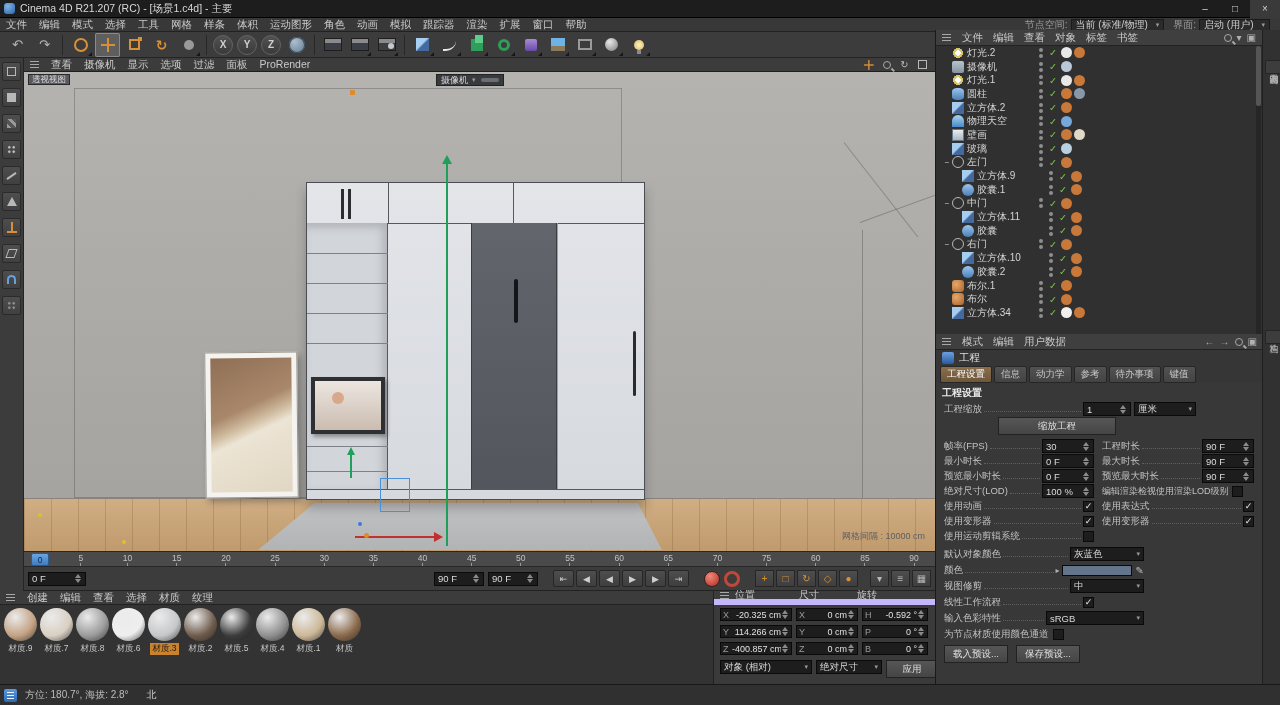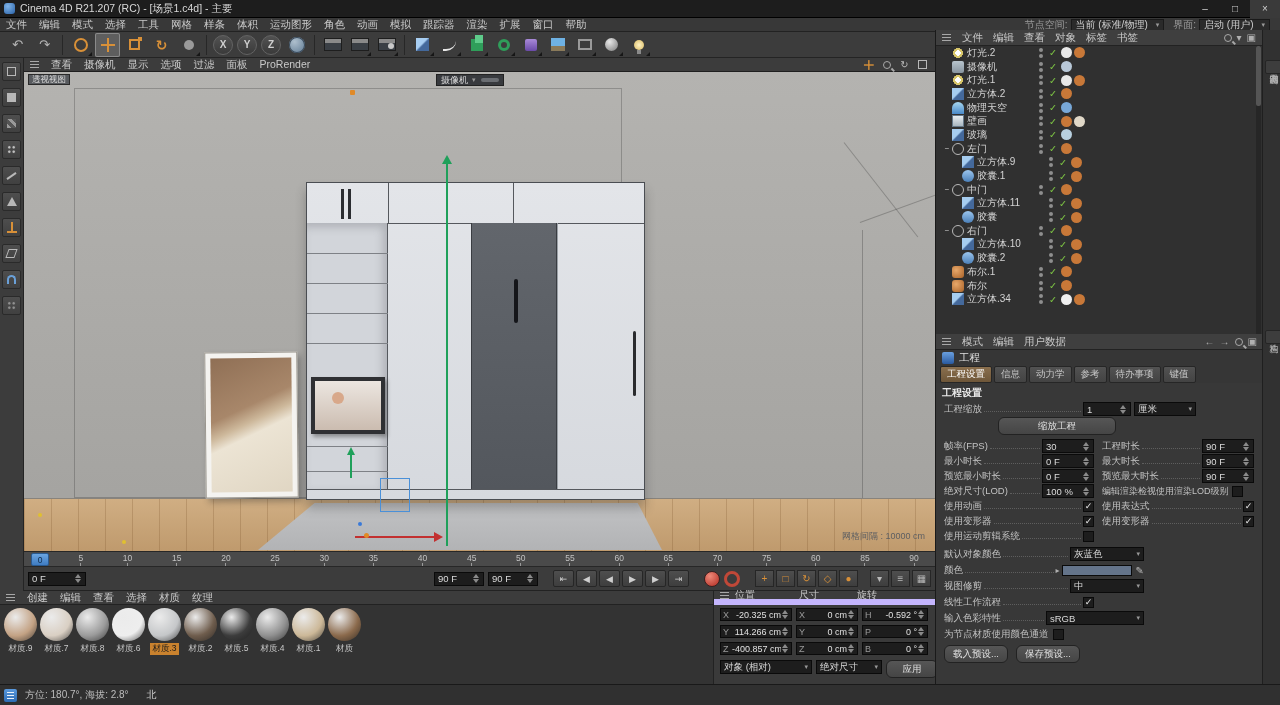--- a/index.html
+++ b/index.html
@@ -135,21 +135,21 @@
 #coords{position:absolute;left:713px;top:591px;width:222px;height:93px;background:#3a3a3a;border-left:1px solid #222}
 #coordhdr{height:14px;background:#3c3c3c;border-bottom:6px solid #c4b5fd;display:flex;align-items:center;font-size:10px}
 #coordhdr .ct{width:64px;text-align:left;color:#c9c9c9}
 #coordgrid{position:absolute;left:6px;top:17px;display:grid;grid-template-columns:72px 62px 66px;grid-auto-rows:15px;gap:2px 4px}
 .cfield{display:flex;align-items:center;height:13px;background:#1d1d1d;border:1px solid #0a0a0a;padding:0 2px;font-size:9px}
 .cfield .cax{color:#9a9a9a;width:9px}
 .cfield .cval{flex:1;text-align:right;color:#e0e0e0;white-space:nowrap;overflow:hidden}
 #coordbot{position:absolute;left:6px;top:69px;display:flex;gap:4px}
 .dd2{display:flex;align-items:center;height:14px;background:#1d1d1d;border:1px solid #0a0a0a;padding:0 3px;font-size:9.5px;color:#d8d8d8;white-space:nowrap}
 .ddar{margin-left:auto;padding-left:4px;font-size:7px;color:#999}
-.abtn{background:linear-gradient(#565656,#454545);border:1px solid #222;border-radius:6px;color:#e0e0e0;font-size:9.5px;height:14px;padding:8px 8px;display:flex;align-items:center}
+.abtn{background:linear-gradient(#565656,#454545);border:1px solid #222;border-radius:0;color:#e0e0e0;font-size:9.5px;height:14px;padding:8px 8px;display:flex;align-items:center}
 
 
 #rightpanel{position:absolute;left:935px;top:30px;width:327px;height:654px;background:#363636;border-left:1px solid #1a1a1a}
 .pmenu{height:16px;background:#3f3f3f;border-bottom:1px solid #222;display:flex;align-items:center;font-size:10.5px}
 .pmenu .mitem{padding:0 5px;color:#c9c9c9}
 .pmenu .ricons{margin-left:auto;display:flex;align-items:center;gap:5px;padding-right:6px;color:#b0b0b0;font-size:10px}
 .isearch{width:8px;height:8px;border:1.5px solid #a8a8a8;border-radius:50%;position:relative}
 .isearch::after{content:"";position:absolute;left:7px;top:7px;width:4px;height:1.5px;background:#a8a8a8;transform:rotate(45deg)}
 #omlist{position:absolute;left:0;top:16px;width:327px;height:288px;background:#303030;overflow:hidden}
 .om-row{display:flex;align-items:center;height:13.7px;padding-left:4px}
@@ -755,20 +755,33 @@
           <span class="om-name">灯光.1</span>
           <span class="vdots">
             <i></i>
             <i></i>
           </span>
           <span class="chk"></span>
           <span class="otag" style="background: rgb(232, 232, 232);"></span>
           <span class="otag" style="background: rgb(200, 120, 56);"></span>
         </div>
 
+        <div class="om-row">
+          <span class="om-ind"></span>
+          <span class="om-exp"></span>
+          <span class="oi o-cylinder"></span>
+          <span class="om-name">圆柱</span>
+          <span class="vdots">
+            <i></i>
+            <i></i>
+          </span>
+          <span class="chk"></span>
+          <span class="otag" style="background: rgb(200, 120, 56);"></span>
+          <span class="otag" style="background: rgb(136, 152, 168);"></span>
+        </div>
 
         <div class="om-row">
           <span class="om-ind"></span>
           <span class="om-exp"></span>
           <span class="oi o-cube"></span>
           <span class="om-name">立方体.2</span>
           <span class="vdots">
             <i></i>
             <i></i>
           </span>

